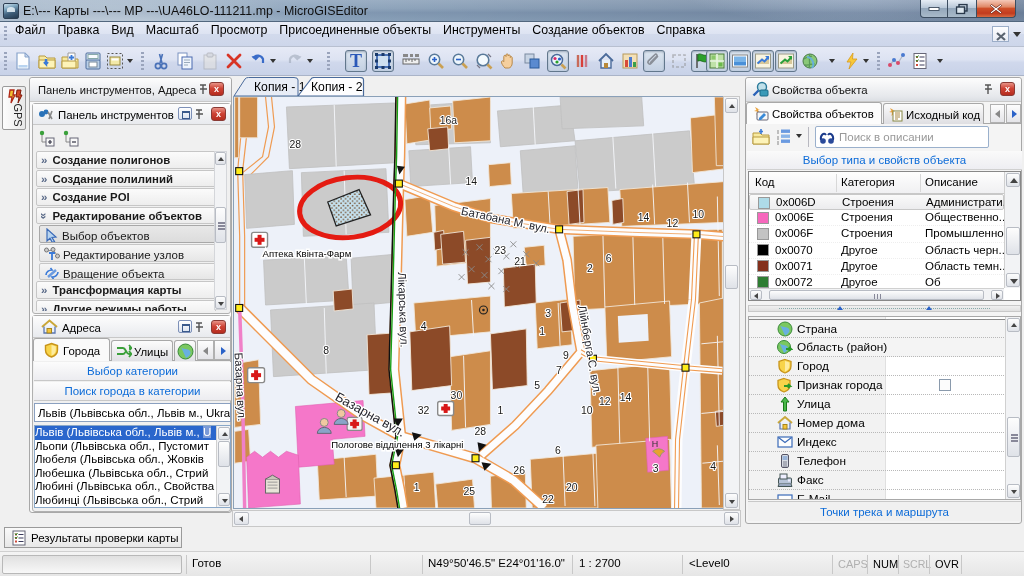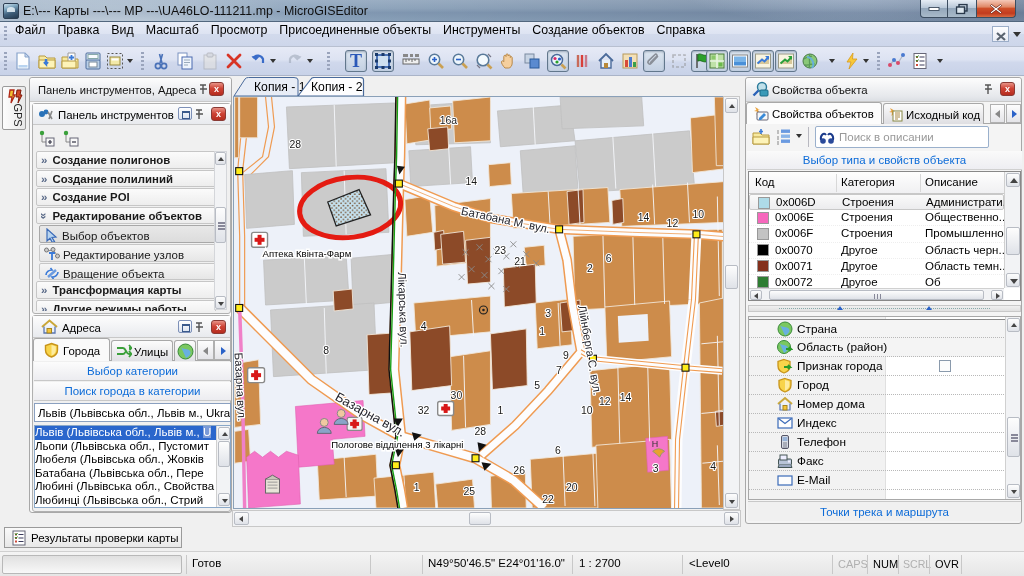--- a/index.html
+++ b/index.html
@@ -492,21 +492,21 @@
             <div class="arr" style="left:6px;top:6px;border:4px solid transparent;border-left:5px solid #2a62c8;border-right:none;"></div>
           </div>
   </div>
   <div class="abs bluelink" style="left:1px;top:46px;width:197px;height:19px;background:linear-gradient(180deg,#fcfcfc,#ececf0);border-bottom:1px solid #c8c8c8;padding-top:3px;">Выбор категории</div>
   <div class="abs bluelink" style="left:1px;top:66px;width:197px;height:19px;background:linear-gradient(180deg,#fcfcfc,#ececf0);border-bottom:1px solid #c8c8c8;padding-top:3px;">Поиск города в категории</div>
   <div class="abs" style="left:1px;top:87px;width:197px;height:19px;background:#fff;border:1px solid #8aa0c0;font-size:11.5px;padding:3px 0 0 3px;white-space:nowrap;overflow:hidden;">Львів (Львівська обл., Львів м., Ukra</div>
   <div class="abs" style="left:1px;top:109px;width:197px;height:83px;background:#fff;border:1px solid #8aa8c8;font-size:11.5px;overflow:hidden;">
    <div style="height:13.5px;background:#2a66cc;color:#fff;white-space:nowrap;overflow:hidden;">Львів (Львівська обл., Львів м., <span style="background:#7a9ad8">U</span></div>
    <div style="height:13.5px;white-space:nowrap;overflow:hidden;">Льопи (Львівська обл., Пустомит</div>
    <div style="height:13.5px;white-space:nowrap;overflow:hidden;">Любеля (Львівська обл., Жовків</div>
-   <div style="height:13.5px;white-space:nowrap;overflow:hidden;">Батабана (Львівська обл., Пере</div>
+   <div style="height:13.5px;white-space:nowrap;overflow:hidden;">Любешка (Львівська обл., Стрий</div>
    <div style="height:13.5px;white-space:nowrap;overflow:hidden;">Любині (Львівська обл., Свойства</div>
    <div style="height:13.5px;white-space:nowrap;overflow:hidden;">Любинці (Львівська обл., Стрий</div>
    <div class="sbv" style="right:0;top:0;bottom:0;width:14px;border:none;border-left:1px solid #d0d0d0;">
     <div class="sbtn" style="left:1px;top:1px;width:12px;height:13px;">
               <div class="arr" style="left:2.5px;top:4px;border:3.5px solid transparent;border-bottom:4.5px solid #444;border-top:none;"></div>
             </div>
     <div class="sbtn" style="left:1px;bottom:1px;width:12px;height:13px;">
               <div class="arr" style="left:2.5px;top:5px;border:3.5px solid transparent;border-top:4.5px solid #444;border-bottom:none;"></div>
             </div>
     <div class="sbtn" style="left:1px;top:15px;width:12px;height:26px;"></div>
@@ -981,32 +981,38 @@
   <div class="prow" style="background:#f4f4f4;">
           <svg width="16" height="16">
             <circle cx="7" cy="8" r="6.5" fill="#7ac860" stroke="#3a8a3a"></circle>
             <path d="M2.5 4c2 3 6 1 8 4 1.4 2.2-1 4.5-3.5 6" fill="#68b0e0"></path>
             <path d="M9 10l5 0-2-2m2 2l-2 2" stroke="#2a9a2a" stroke-width="2" fill="none"></path>
           </svg>
           <span>Область (район)</span>
         </div>
   <div class="prow">
           <svg width="16" height="16">
+            <path d="M8 1.5 L14 3.5 V8 C14 12 11 14 8 15 C5 14 2 12 2 8 V3.5 Z" fill="#f8d44a" stroke="#c8941a" stroke-width="1.3"></path>
+            <path d="M8 3 L12.3 4.5 V8 C12.3 11 10.3 12.6 8 13.4Z" fill="#fdeca0"></path>
+          </svg>
+          <span>Город</span>
+        </div>
+  <div class="prow">
+          <svg width="16" height="16">
             <path d="M7 1.5 L13 3.5 V8 C13 12 10 14 7 15 C4 14 1 12 1 8 V3.5 Z" fill="#f8d44a" stroke="#c8941a" stroke-width="1.3"></path>
             <path d="M7 9l6 0-2-2m2 2l-2 2" stroke="#2a9a2a" stroke-width="2" fill="none"></path>
           </svg>
           <span>Признак города</span>
    <div class="abs" style="left:190px;top:3px;width:12px;height:12px;border:1px solid #8a9aac;background:#fcfcfc;"></div>
         </div>
   <div class="prow">
           <svg width="16" height="16">
-            <path d="M8 1.5 L14 3.5 V8 C14 12 11 14 8 15 C5 14 2 12 2 8 V3.5 Z" fill="#f8d44a" stroke="#c8941a" stroke-width="1.3"></path>
-            <path d="M8 3 L12.3 4.5 V8 C12.3 11 10.3 12.6 8 13.4Z" fill="#fdeca0"></path>
-          </svg>
-          <span>Город</span>
+            <path d="M8 1l4 5h-2.5v9h-3V6H4z" fill="#4ab84a" stroke="#1a7a1a"></path>
+          </svg>
+          <span>Улица</span>
         </div>
   <div class="prow">
           <svg width="16" height="16">
             <path d="M1 8L8 2 15 8" fill="none" stroke="#caa83a" stroke-width="2"></path>
             <path d="M3 7.5V14h10V7.5" fill="#e8f0fa" stroke="#5a76b0" stroke-width="1.2"></path>
             <rect x="6" y="9.5" width="4" height="4.5" fill="#f4c43a" stroke="#a8861a"></rect>
           </svg>
           <span>Номер дома</span>
         </div>
   <div class="prow">

